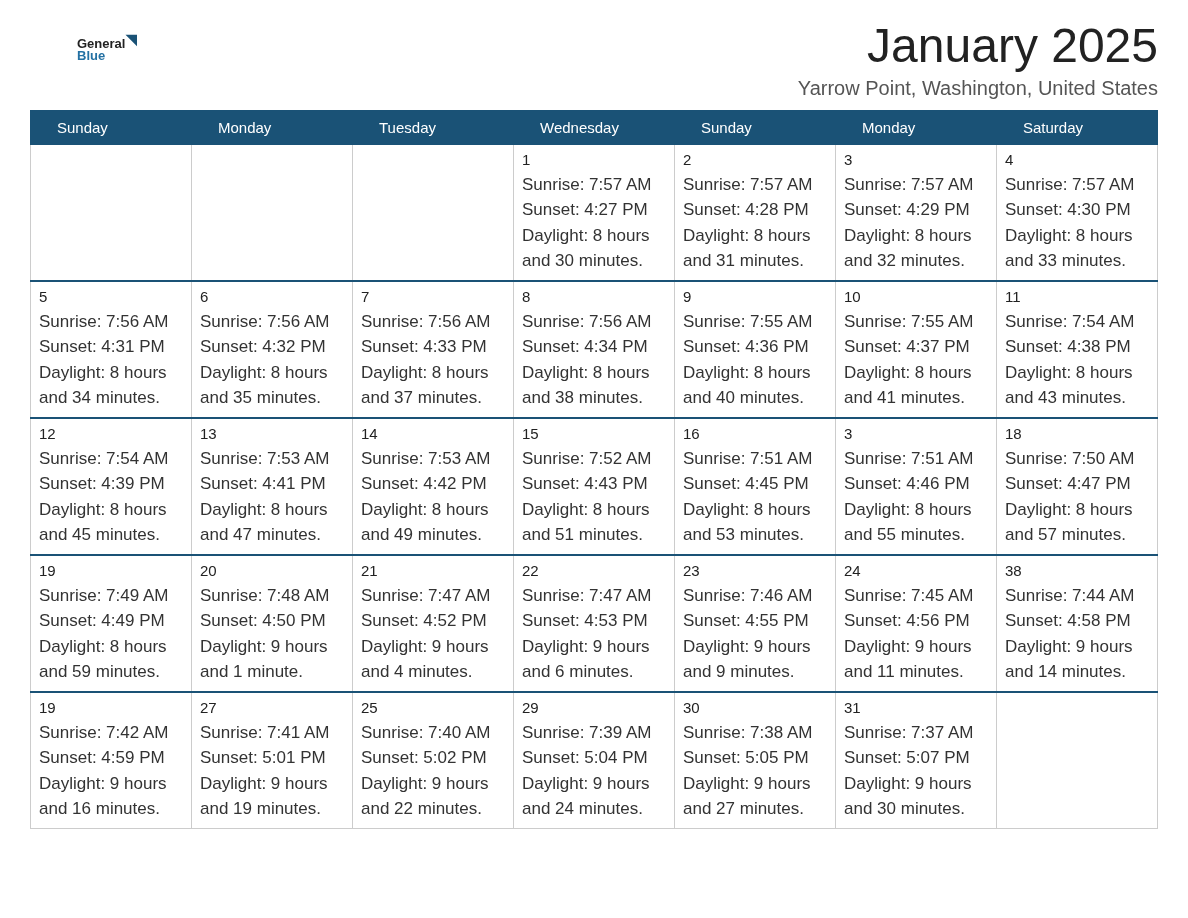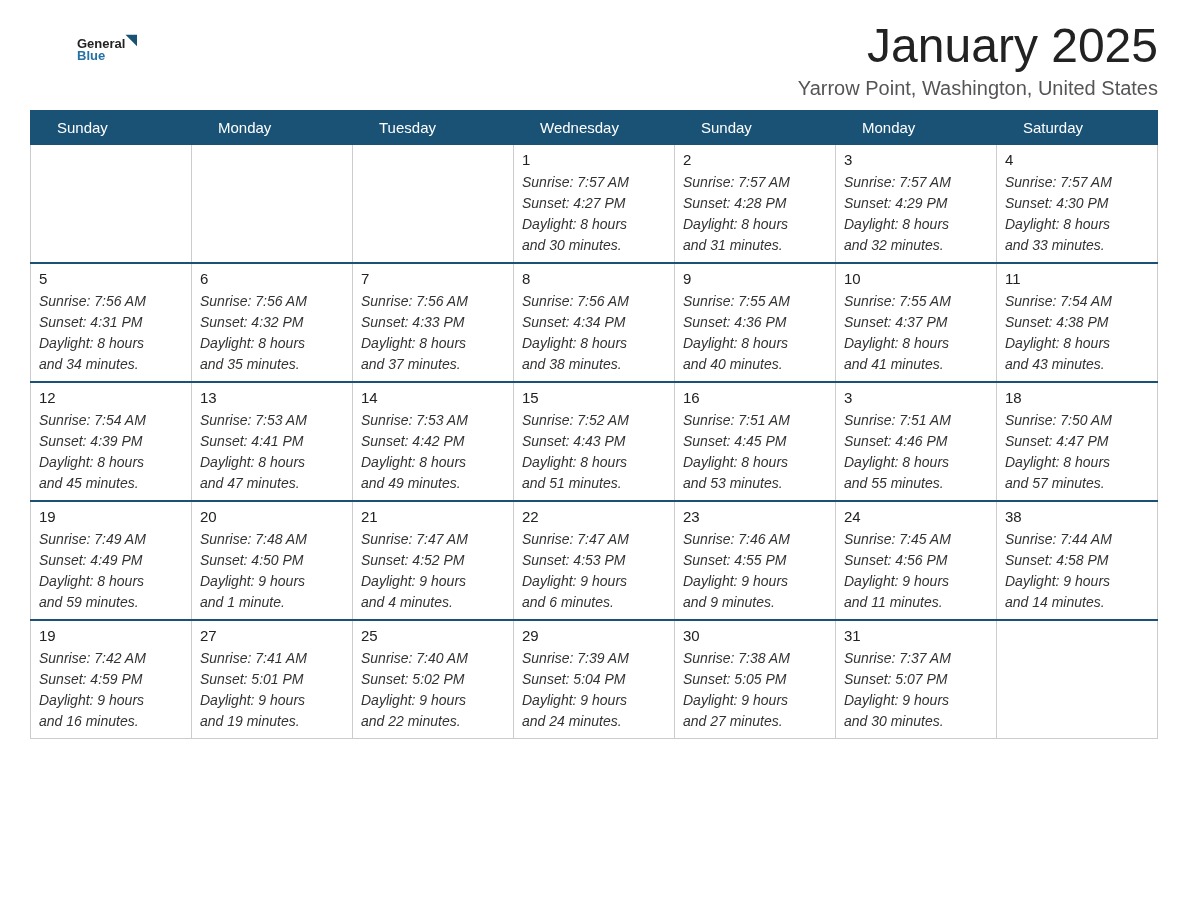--- a/index.html
+++ b/index.html
@@ -68,24 +68,23 @@
       background: #fff;
     }
     .day-number {
       font-size: 15px;
       color: #222;
       font-weight: normal;
       display: block;
       margin-bottom: 4px;
     }
     .day-info {
-      font-size: 14px;
+      font-size: 17px;
       color: #333;
       line-height: 1.5;
-      font-style: italic;
     }
     .row-divider td {
       border-top: 2px solid #1a5276 !important;
     }
     .logo-svg {
       width: 60px;
       height: 55px;
     }
   </style>
 </head>

